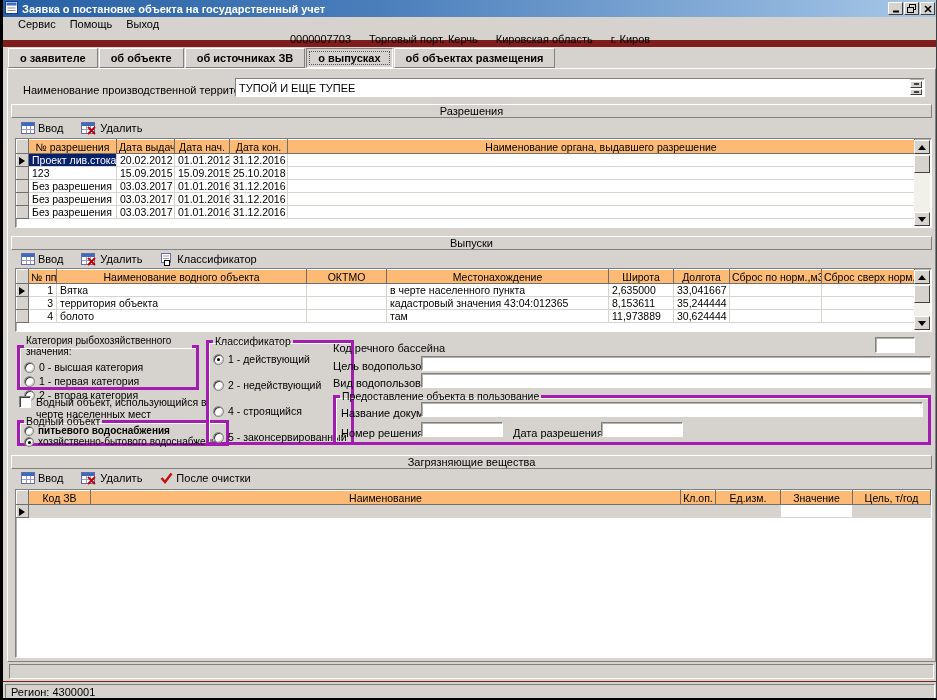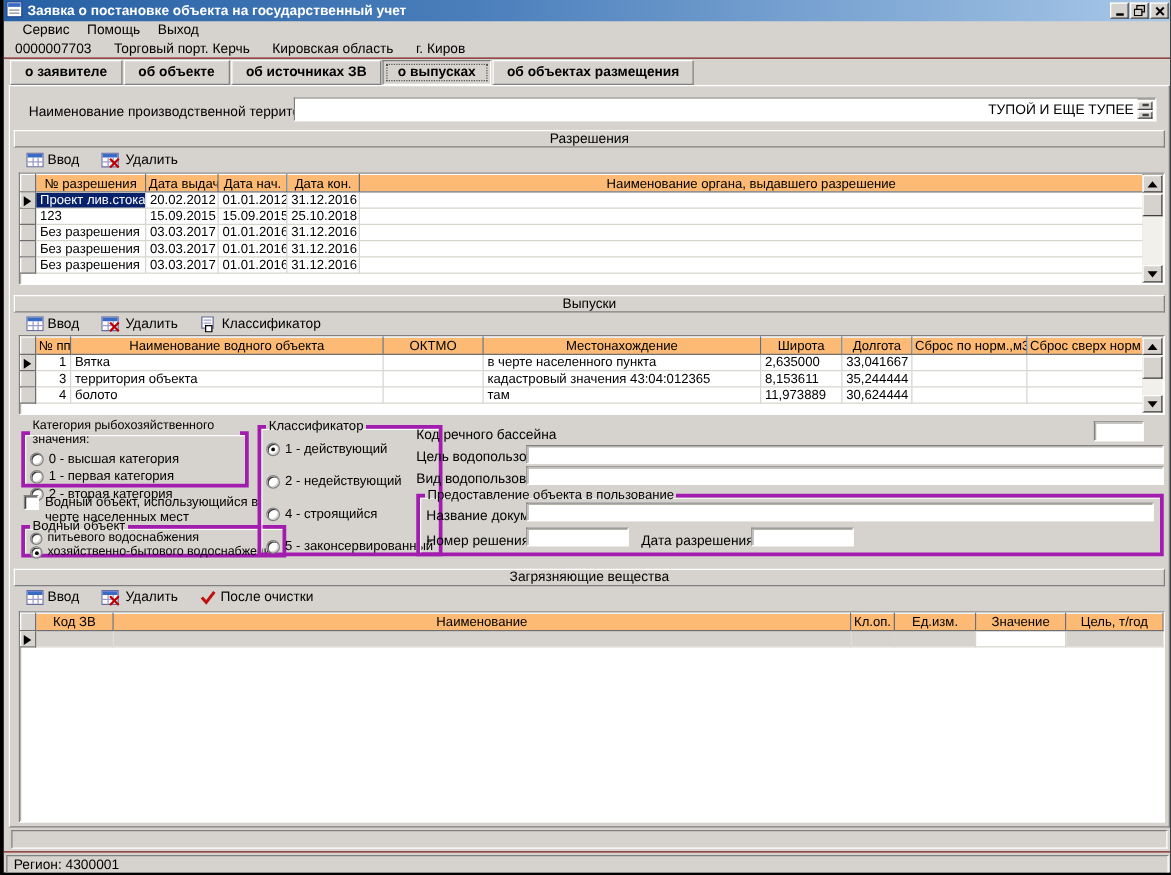--- a/index.html
+++ b/index.html
@@ -2,38 +2,38 @@
 <html><head>
 <meta charset="utf-8">
 <style>
   * { box-sizing: border-box; margin:0; padding:0; }
   html,body { width:937px; height:700px; background:#000; }
   body { font-family:"Liberation Sans","DejaVu Sans",sans-serif; font-size:11px; color:#000; }
   #app { position:relative; width:937px; height:700px; background:#d6d3ce;
          border-left:3px solid #000; border-bottom:2px solid #000; border-right:1px solid #404040; overflow:hidden; }
   .field   { background:#fff; border:1px solid; border-color:#808080 #ffffff #ffffff #808080;
              box-shadow: inset 1px 1px 0 #b5b2ac; }
-  input.field { font-family:"Liberation Sans","DejaVu Sans",sans-serif; font-size:11px; padding:1px 3px; outline:none;text-align:right; }
+  input.field { font-family:"Liberation Sans","DejaVu Sans",sans-serif; font-size:11px; padding:1px 3px; outline:none; }
 
   
   #titlebar { position:absolute; left:0; top:0; width:934px; height:17px;
               background:linear-gradient(90deg,#2660a4 0%,#4a7ebb 40%,#a8c8e8 100%);
               display:flex; align-items:center; padding:0 2px; }
   #title-text { color:#fff; font-weight:bold; font-size:11px; margin-left:4px; flex:1;
                 white-space:nowrap; overflow:hidden; }
   .winbtn { width:15px; height:13px; background:#d6d3ce; border:1px solid; border-color:#fff #404040 #404040 #fff;
             display:flex; align-items:center; justify-content:center; margin-left:1px; }
 
   
   #menubar { position:absolute; left:0; top:17px; width:934px; height:15px; padding-left:8px;
              display:flex; align-items:center; }
   .menuitem { padding:0 7px; height:13px; line-height:13px; }
 
-  #headerstrip { position:absolute; left:0; top:32px; width:934px; height:15px; text-align:left;
-                 line-height:14px; border-bottom:1px solid #7f1d1d; }
+  #headerstrip { position:absolute; left:0; top:32px; width:934px; height:15px; text-align:center;
+                 line-height:14px; border-bottom:7px solid #7f1d1d; }
   #headerstrip span { margin:0 9px; }
 
   
   #tabs { position:absolute; left:5px; top:48px; height:20px; display:flex; }
   .tab { height:20px; line-height:18px; padding:0 11px; font-weight:bold; background:#d6d3ce;
          border:1px solid; border-color:#ffffff #808080 #808080 #ffffff; margin-right:1px; white-space:nowrap; }
   .tab.sel-on { border-color:#808080 #ffffff #ffffff #808080; outline:1px dotted #555; outline-offset:-4px; }
 
   
   #mainpanel { position:absolute; left:4px; top:68px; width:929px; height:594px;
@@ -408,21 +408,21 @@
 
   <div id="urban-check" style="left:16px; top:396px;">
     <span class="chk"></span>
     <span>Водный объект, использующийся в черте населенных мест</span>
   </div>
 
   <fieldset class="grp" style="left:14px; top:415px; width:182px; height:31px; padding-top:0;">
     <legend>Водный объект</legend>
     <div style="margin-top:-2px;">
 
-        <label class="opt" style="margin:0;">
+        <label class="opt" style="margin:0;font-weight:bold;">
           <span class="radio" style="width:10px;height:10px;"></span>
           <span style="font-size:10px;">питьевого водоснабжения</span>
         </label>
 
         <label class="opt sel-on" style="margin:0;">
           <span class="radio" style="width:10px;height:10px;"></span>
           <span style="font-size:10px;">хозяйственно-бытового водоснабжения</span>
         </label>
       </div>
   </fieldset>

